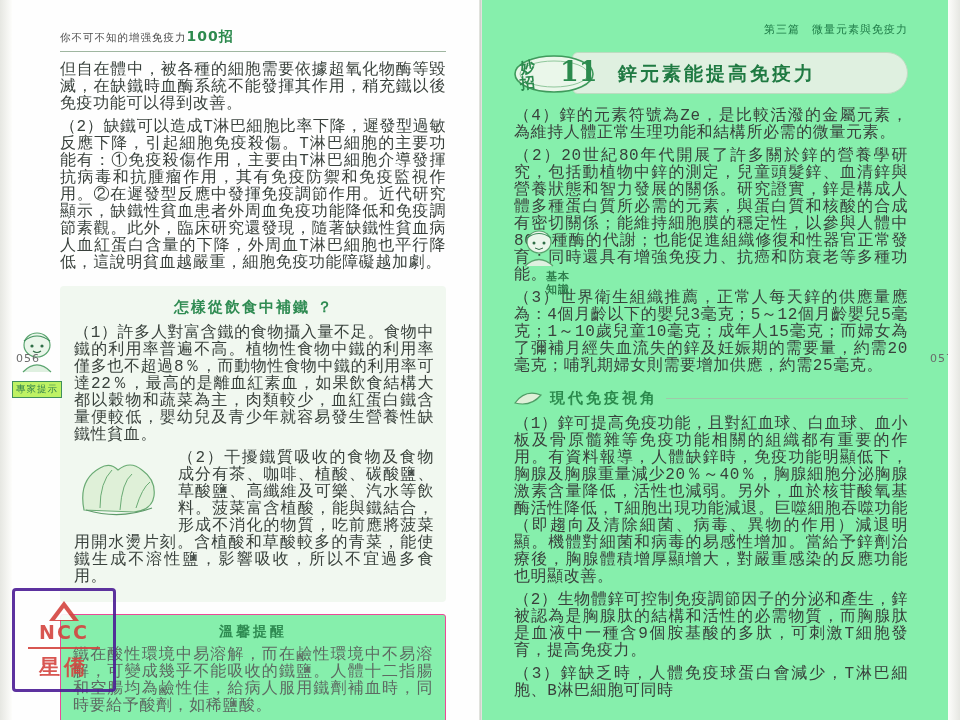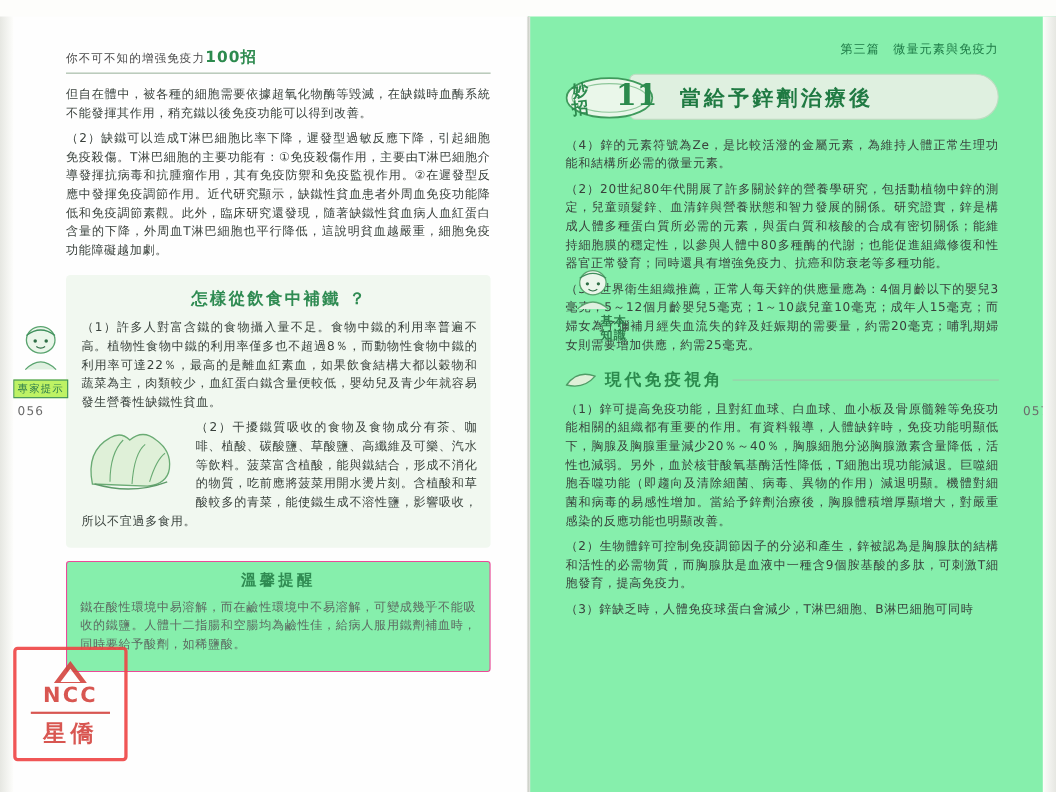--- a/index.html
+++ b/index.html
@@ -7,21 +7,21 @@
     width:960px;height:720px;overflow:hidden;
     background:#ffffff;
     font-family:"DejaVu Sans","Liberation Sans",sans-serif;
     color:#2f2f2f;
   }
   .page{
     position:relative;width:960px;height:720px;
     background:#fdfdfb;
   }
   
-  .spread{position:absolute;inset:0;display:flex;margin-top:15px;}
+  .spread{position:absolute;inset:0;display:flex;}
   .leaf{position:relative;height:720px;box-sizing:border-box;}
   .leaf-left{width:480px;background:#fefefe;padding:28px 34px 20px 60px;}
   .leaf-right{width:480px;background:#86efac;padding:22px 52px 20px 34px;}
   .gutter{
     position:absolute;left:479px;top:0;width:3px;height:720px;
     background:linear-gradient(to right,#e9eae6,#cfd2cb,#e9eae6);
   }
   .edge-left{position:absolute;left:0;top:0;width:12px;height:720px;background:linear-gradient(to right,#e6e7e2,#fdfdfb);}
   .edge-right{position:absolute;right:0;top:0;width:12px;height:720px;background:linear-gradient(to left,#e6e7e2,#fdfdfb);}
 
@@ -30,22 +30,22 @@
     font-family:"DejaVu Sans","Liberation Sans",sans-serif;
     font-size:10.5px;color:#4a4a4a;letter-spacing:1px;
     border-bottom:1px solid #9fb6a0;padding-bottom:5px;margin-bottom:10px;
     white-space:nowrap;
   }
   .runhead .big{font-size:14px;font-weight:bold;color:#2d8a4e;}
   .runhead-right{text-align:right;color:#1d7a46;font-size:11px;border-bottom:none;}
 
   
   .p{
-    font-size:11px;line-height:17px;color:#39413c;
-    text-align:justify;margin:0 0 6px 0;letter-spacing:.6px;
+    font-size:16px;line-height:17px;color:#39413c;
+    text-align:justify;margin:0 0 6px 0;letter-spacing:.6px;font-family:Liberation Mono, monospace;
   }
   .faint{color:#5d6a62;}
 
   
   .folio{
     position:absolute;font-size:11px;color:#6b6b6b;letter-spacing:1px;
   }
   .folio-left{left:16px;top:352px;}
   .folio-right{right:6px;top:352px;}
 
@@ -126,21 +126,21 @@
   }
   .subhead .leafmark{width:28px;height:16px;}
   .subhead .txt{
     font-size:15px;font-weight:bold;color:#2b8a4d;letter-spacing:3px;
   }
   .subhead .rule{flex:1;height:1px;background:#9ec9a9;}
 
   
   .stamp{
     position:absolute;left:12px;bottom:28px;width:98px;height:98px;
-    border:3px solid #ef4444;border-radius:4px;
+    border:3px solid #4c1d95;border-radius:4px;
     color:#d4443f;
     display:flex;flex-direction:column;align-items:center;justify-content:center;
     opacity:.9;
   }
   .stamp .tri{
     width:0;height:0;border-left:17px solid transparent;border-right:17px solid transparent;
     border-bottom:22px solid transparent;position:relative;margin-bottom:-2px;
   }
   .stamp .tri:after{
     content:"";position:absolute;left:-15px;top:2px;
@@ -219,21 +219,21 @@
         <div class="banner-bg"></div>
         <div class="banner-badge">
           <svg viewBox="0 0 92 40" width="92" height="40" aria-hidden="true">
             <ellipse cx="40" cy="20" rx="39" ry="18" fill="#eaf7ea" stroke="#3f9a5c" stroke-width="1.6"></ellipse>
             <ellipse cx="40" cy="20" rx="34" ry="13" fill="none" stroke="#8fc79b" stroke-width="1"></ellipse>
           </svg>
           <span class="miao">妙</span>
           <span class="zhao">招</span>
           <span class="banner-num">11</span>
         </div>
-        <div class="banner-title">當給予鋅劑治療後</div>
+        <div class="banner-title">鋅元素能提高免疫力</div>
       </div>
 
       <div style="position:relative;">
         <div class="side-badge">
           <div class="kid">
             <svg viewBox="0 0 46 42" width="46" height="42" aria-hidden="true">
               <ellipse cx="23" cy="16" rx="12" ry="11" fill="#eaf6ea" stroke="#5aa46f" stroke-width="1.2"></ellipse>
               <path d="M11 12 q12 -9 24 0" fill="none" stroke="#3f8f5c" stroke-width="1.2"></path>
               <circle cx="18" cy="17" r="1.5" fill="#2f6e46"></circle>
               <circle cx="28" cy="17" r="1.5" fill="#2f6e46"></circle>

